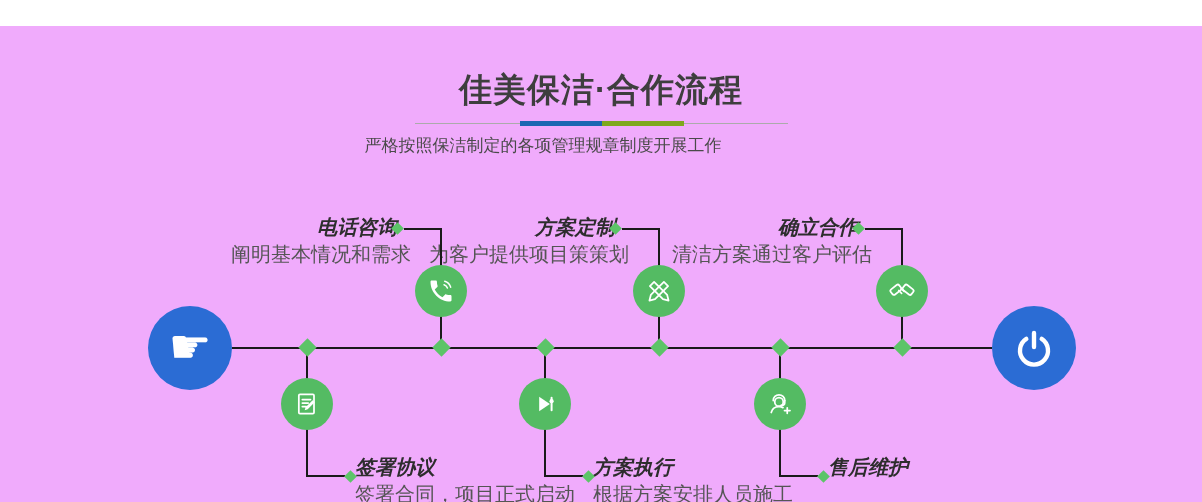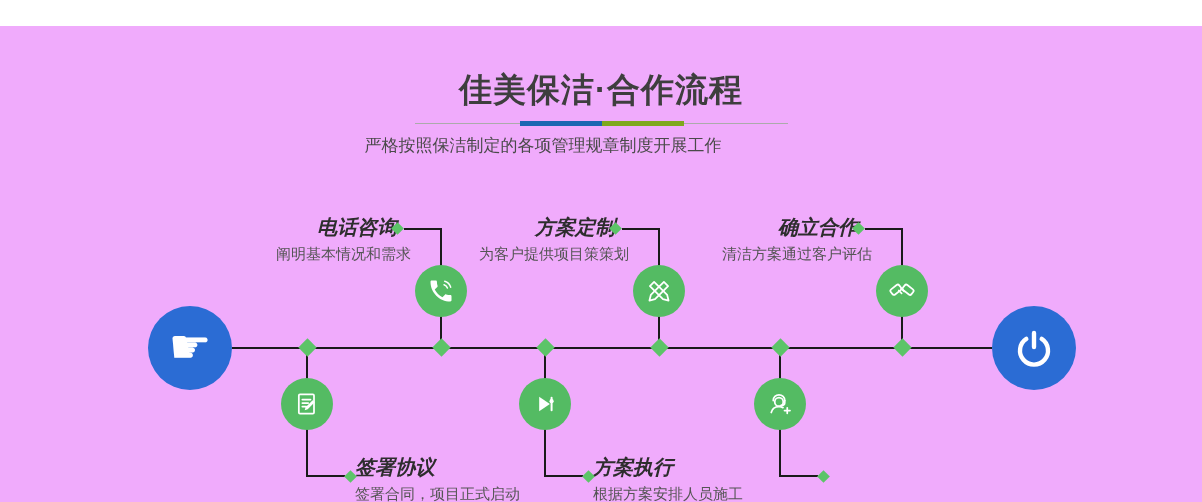--- a/index.html
+++ b/index.html
@@ -47,21 +47,21 @@
   .gc4{left:281px;top:352px}.gc5{left:519px;top:352px}.gc6{left:754px;top:352px}
 
   
   .lbl{position:absolute;white-space:nowrap;}
   .lbl.top{top:188px;text-align:right;}
   .t1{right:791px}.t2{right:573px}.t3{right:330px}
   .lbl.top .step-title{margin-right:14px;}
   .lbl.bottom{top:428px;text-align:left;}
   .b1{left:355px}.b2{left:593px}.b3{left:828px}
   .step-title{font-size:20px;line-height:27px;font-weight:600;color:#2d2d2d;font-style:italic;}
-  .step-desc{font-size:15px;line-height:26px;color:#555;}
+  .step-desc{font-size:20px;line-height:26px;color:#555;}
 </style>
 </head>
 <body>
 
 <div class="page">
 
   <div class="header">
     <h1 class="title">佳美保洁·合作流程</h1>
     <div class="divider">
       <span class="d-thin"></span>
@@ -186,15 +186,16 @@
   </div>
   <div class="lbl bottom b2">
     <div class="step-title">方案执行</div>
     <div class="step-desc">根据方案安排人员施工</div>
   </div>
   <div class="lbl bottom b1">
     <div class="step-title">签署协议</div>
     <div class="step-desc">签署合同，项目正式启动</div>
   </div>
   <div class="lbl bottom b3">
+    <div class="step-title">售后维护</div>
   </div>
 
 </div>
 
 </body></html>

